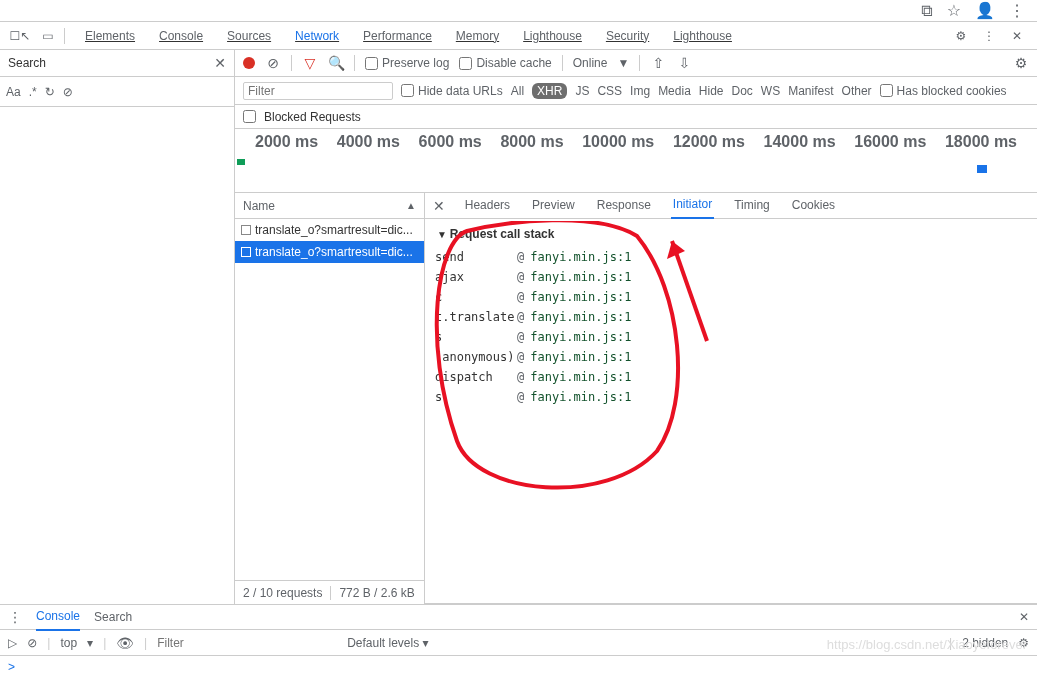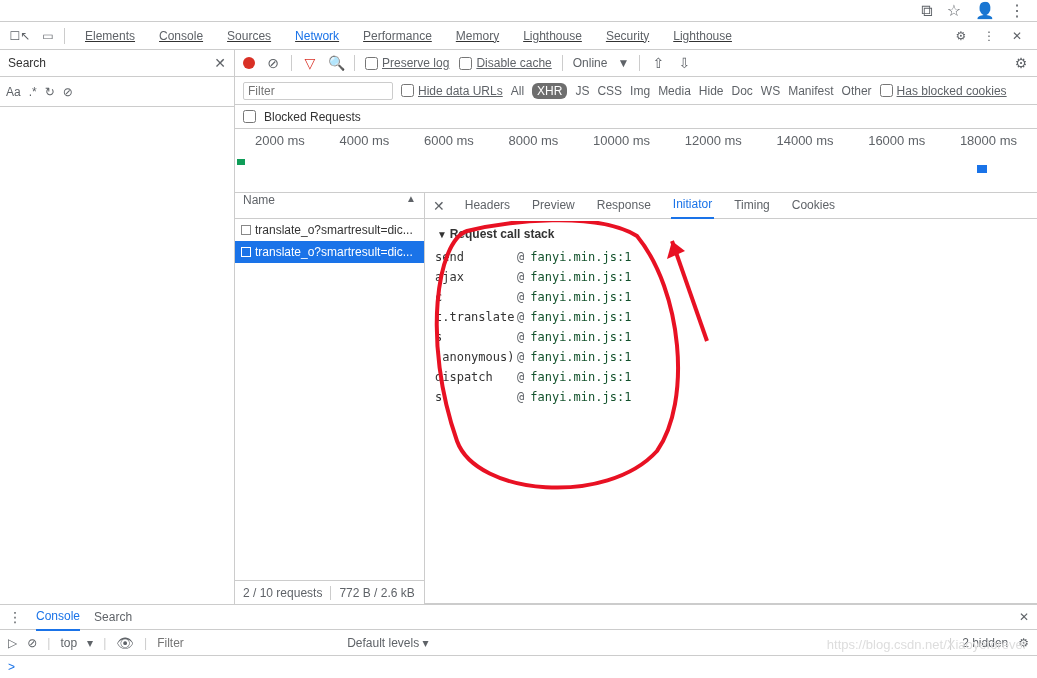--- a/index.html
+++ b/index.html
@@ -19,37 +19,37 @@
 .search-header .label { flex:1; color:#333;}
 .search-header .x { color:#5f6368; font-size:14px;}
 .search-tools { height:30px; border-bottom:1px solid #ccc; display:flex; align-items:center; padding:0 6px; gap:8px;}
 .search-tools input { flex:1; height:20px; border:1px solid #1a73e8; padding:0 4px; font-size:12px; font-family:inherit;}
 .search-tools .gl { color:#5f6368;}
 .right-pane { flex:1; display:flex; flex-direction:column; min-width:0;}
 .toolbar { height:27px; border-bottom:1px solid #ccc; display:flex; align-items:center; padding:0 8px; gap:10px; color:#5f6368;}
 .rec { width:12px; height:12px; background:#d93025; border-radius:50%;}
 .tb-icon { width:16px; text-align:center; font-size:14px;}
 .funnel { color:#d93025;}
-.chk { display:flex; align-items:center; gap:4px;text-decoration:underline;}
+.chk { display:flex; align-items:center; gap:4px;}
 .chk input { margin:0;}
 .sep { width:1px; height:16px; background:#ccc;}
 .toolbar .spacer { flex:1;}
 .filter-row { height:28px; border-bottom:1px solid #ccc; display:flex; align-items:center; padding:0 8px; gap:8px; color:#5f6368; flex-wrap:nowrap; white-space:nowrap;}
 .filter-row input.filter { width:150px; height:18px; border:1px solid #ccc; padding:0 4px; font-size:12px; color:#888; border-radius:2px;}
 .filter-tag { color:#5f6368;}
 .filter-tag.xhr { background:#6e6e6e; color:#fff; padding:1px 5px; border-radius:6px;}
 .blocked-row { height:24px; border-bottom:1px solid #ccc; display:flex; align-items:center; padding:0 8px; gap:8px;}
 .timeline { height:64px; border-bottom:1px solid #ccc; position:relative;}
 .timeline .ticks { display:flex; justify-content:space-between; padding:4px 20px 0 20px; color:#5f6368;}
-.tick { font-size:13px;}
+.tick { font-size:16px;font-weight:bold;}
 .tl-mark1 { position:absolute; left:2px; top:30px; width:8px; height:6px; background:#0f9d58;}
 .tl-mark2 { position:absolute; right:50px; top:36px; width:10px; height:8px; background:#1a73e8;}
 .network-body { flex:1; display:flex; min-height:0;}
 .req-list { width:190px; border-right:1px solid #ccc; display:flex; flex-direction:column;}
-.req-head { height:26px; border-bottom:1px solid #ccc; display:flex; align-items:flex-start; padding:0 8px; color:#5f6368; justify-content:space-between;}
+.req-head { height:26px; border-bottom:1px solid #ccc; display:flex; align-items:center; padding:0 8px; color:#5f6368; justify-content:space-between;}
 .req-head .tri { font-size:10px;}
 .req-item { height:22px; display:flex; align-items:center; padding:0 6px; gap:4px; overflow:hidden; white-space:nowrap; text-overflow:ellipsis;}
 .req-item .sq { width:10px; height:10px; border:1px solid #888; flex-shrink:0;}
 .req-item.sel { background:#1a73e8; color:#fff;}
 .req-item.sel .sq { border-color:#fff;}
 .req-item .txt { overflow:hidden; text-overflow:ellipsis;}
 .req-footer { border-top:1px solid #ccc; height:24px; display:flex; align-items:center; color:#5f6368;}
 .req-footer span { padding:0 8px;}
 .req-footer .sep2 { width:1px; height:14px; background:#ccc; padding:0;}
 .detail-pane { flex:1; display:flex; flex-direction:column; min-width:0; position:relative;}

